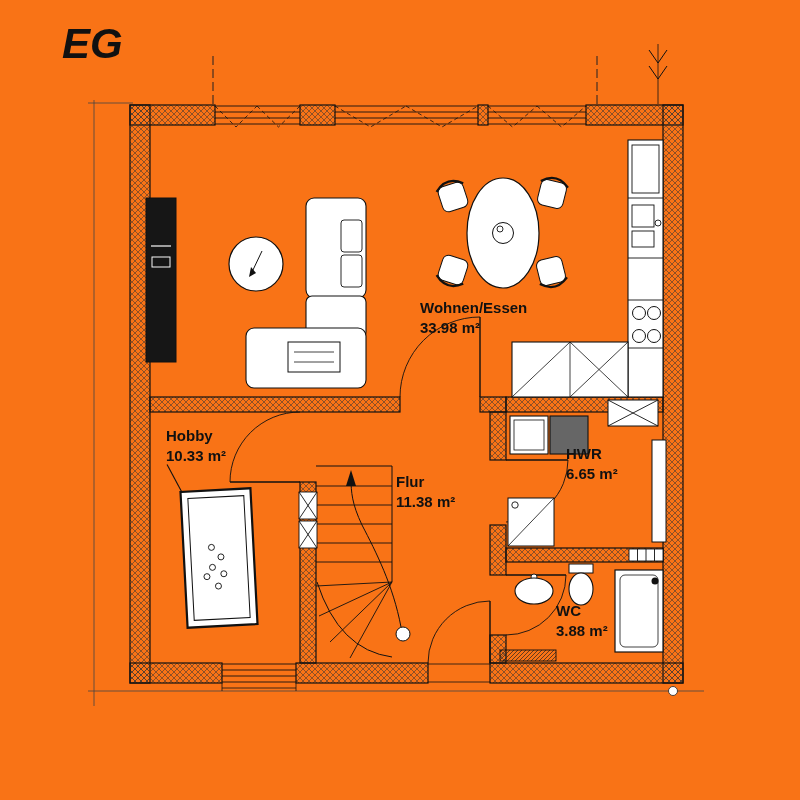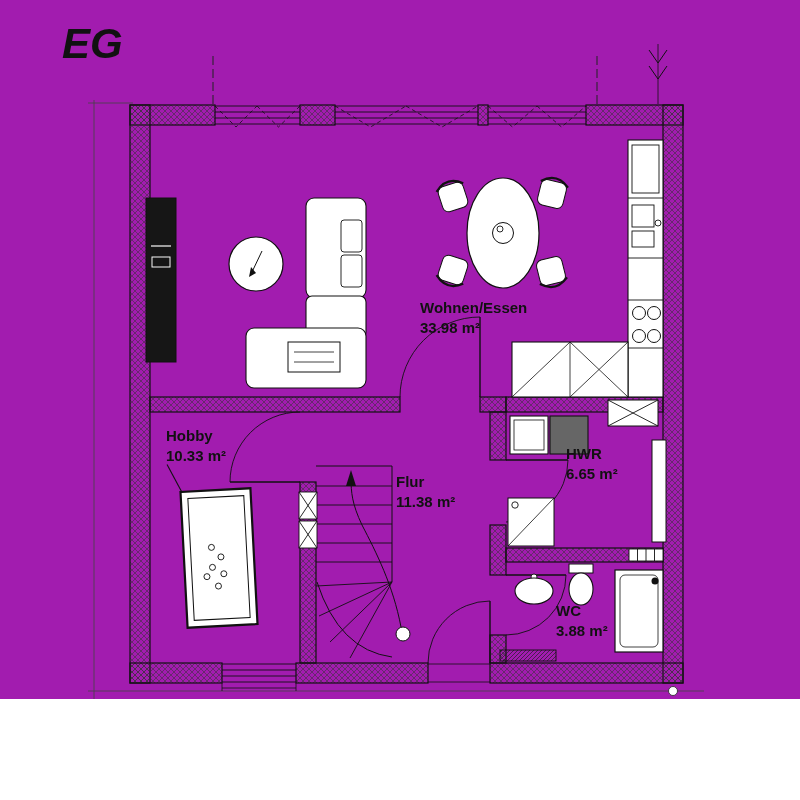--- a/index.html
+++ b/index.html
@@ -1,16 +1,16 @@
 <!DOCTYPE html>
 <html><head>
 <meta charset="utf-8">
 <style>
   html,body{margin:0;padding:0;background:#fff;}
-  .stage{position:relative;width:800px;height:699px;background:#a21caf;overflow:hidden;}
+  .stage{position:relative;width:800px;height:800px;background:#f97316;overflow:hidden;}
   svg text{font-family:"Liberation Sans", sans-serif;fill:#111;}
   .plan-title{font-size:42px;font-weight:bold;font-style:italic;}
   .room-name,.room-area{font-size:15px;font-weight:bold;}
 </style>
 </head>
 <body>
 
 <div class="stage">
 <svg width="800" height="800" viewBox="0 0 800 800">
   <defs>

